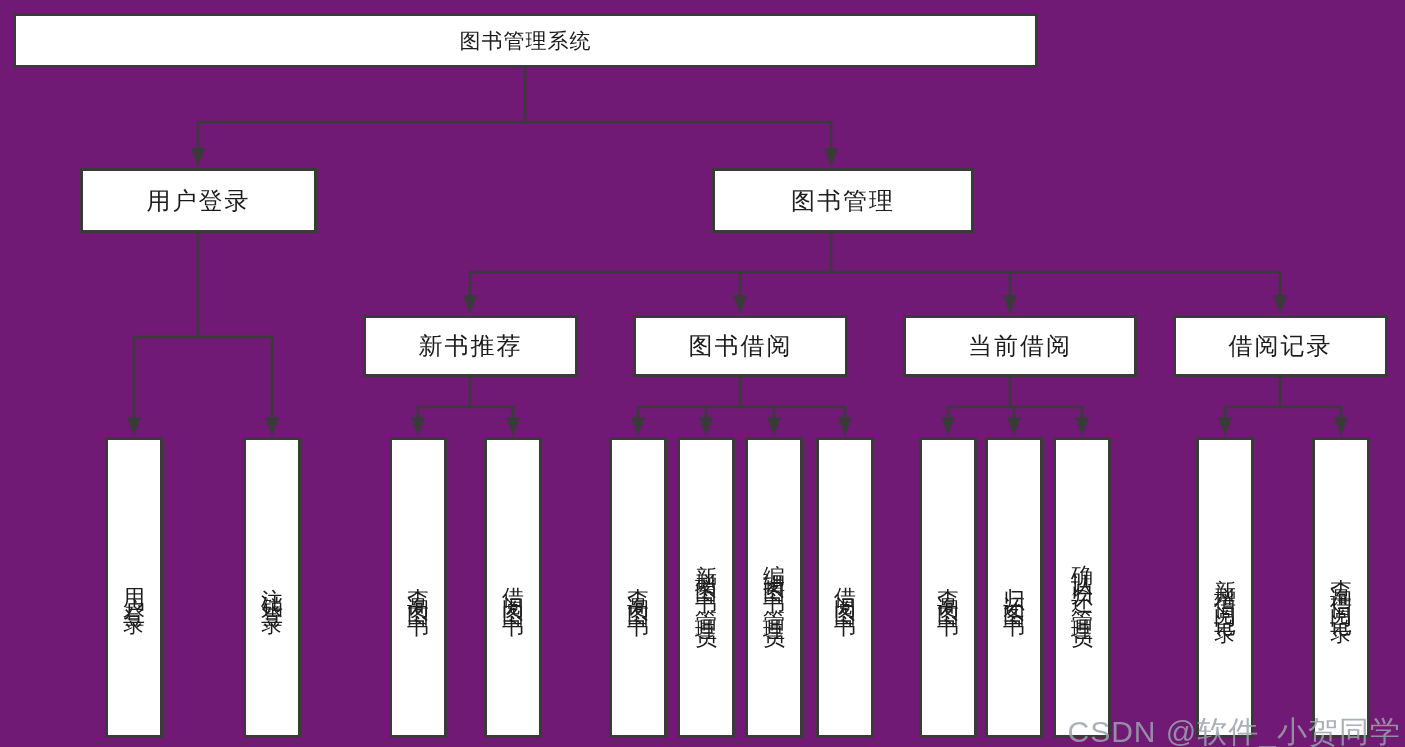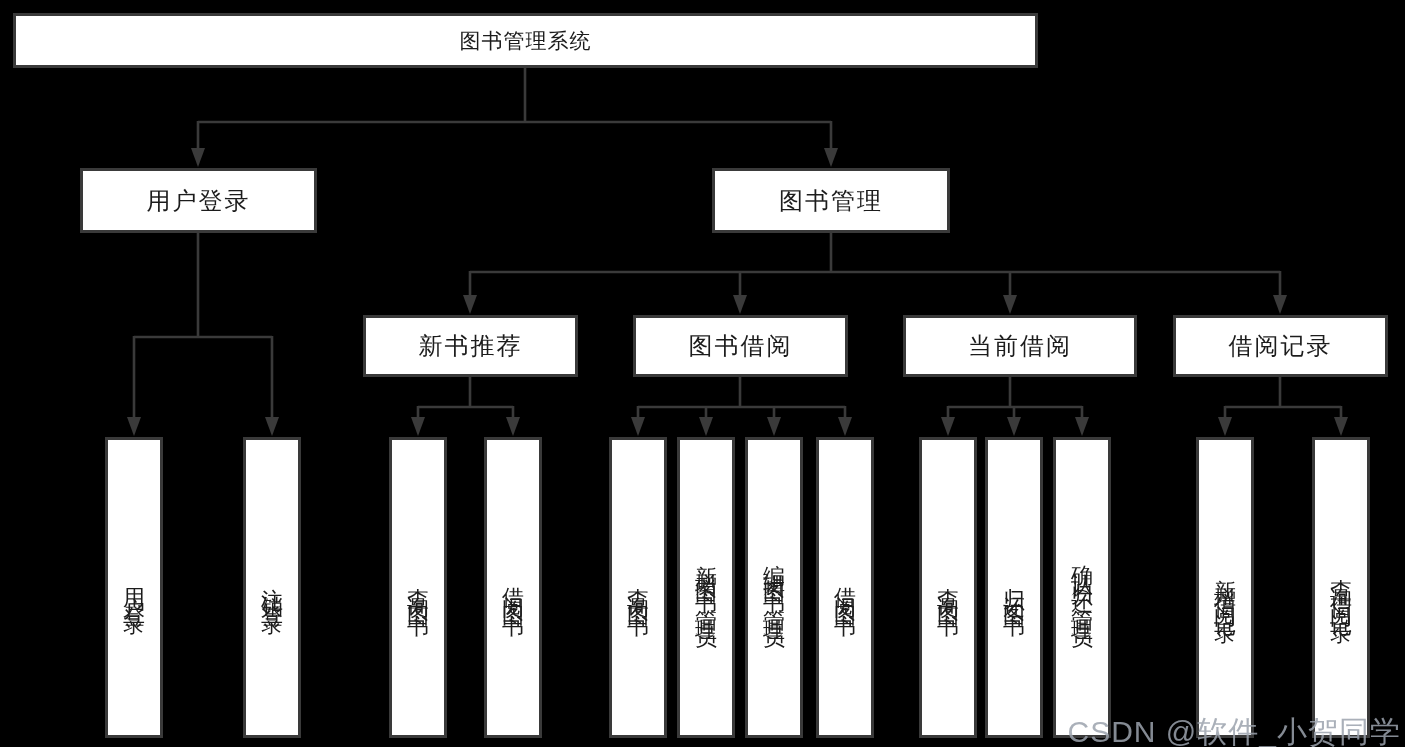--- a/index.html
+++ b/index.html
@@ -5,21 +5,21 @@
   html, body {
     margin: 0;
     padding: 0;
     background: #ffffff;
     font-family: "Liberation Sans", "DejaVu Sans", sans-serif;
   }
   .stage {
     position: relative;
     width: 1405px;
     height: 747px;
-    background: #000000;
+    background: #701a75;
     overflow: hidden;
   }
   .connectors {
     position: absolute;
     left: 0;
     top: 0;
     width: 1405px;
     height: 747px;
     z-index: 1;
   }
@@ -141,21 +141,21 @@
     <polygon points="1334,417 1348,417 1341,436"></polygon>
   </svg>
 
   <div class="box title" style="left:13px; top:13px; width:1025px; height:55px;">
     <span>图书管理系统</span>
   </div>
 
   <div class="box h-node" style="left:80px; top:168px; width:237px; height:65px;">
     <span>用户登录</span>
   </div>
-  <div class="box h-node" style="left:712px; top:168px; width:238px; height:65px;">
+  <div class="box h-node" style="left:712px; top:168px; width:262px; height:65px;">
     <span>图书管理</span>
   </div>
 
   <div class="box h-node" style="left:363px; top:315px; width:215px; height:62px;">
     <span>新书推荐</span>
   </div>
   <div class="box h-node" style="left:633px; top:315px; width:215px; height:62px;">
     <span>图书借阅</span>
   </div>
   <div class="box h-node" style="left:903px; top:315px; width:234px; height:62px;">

